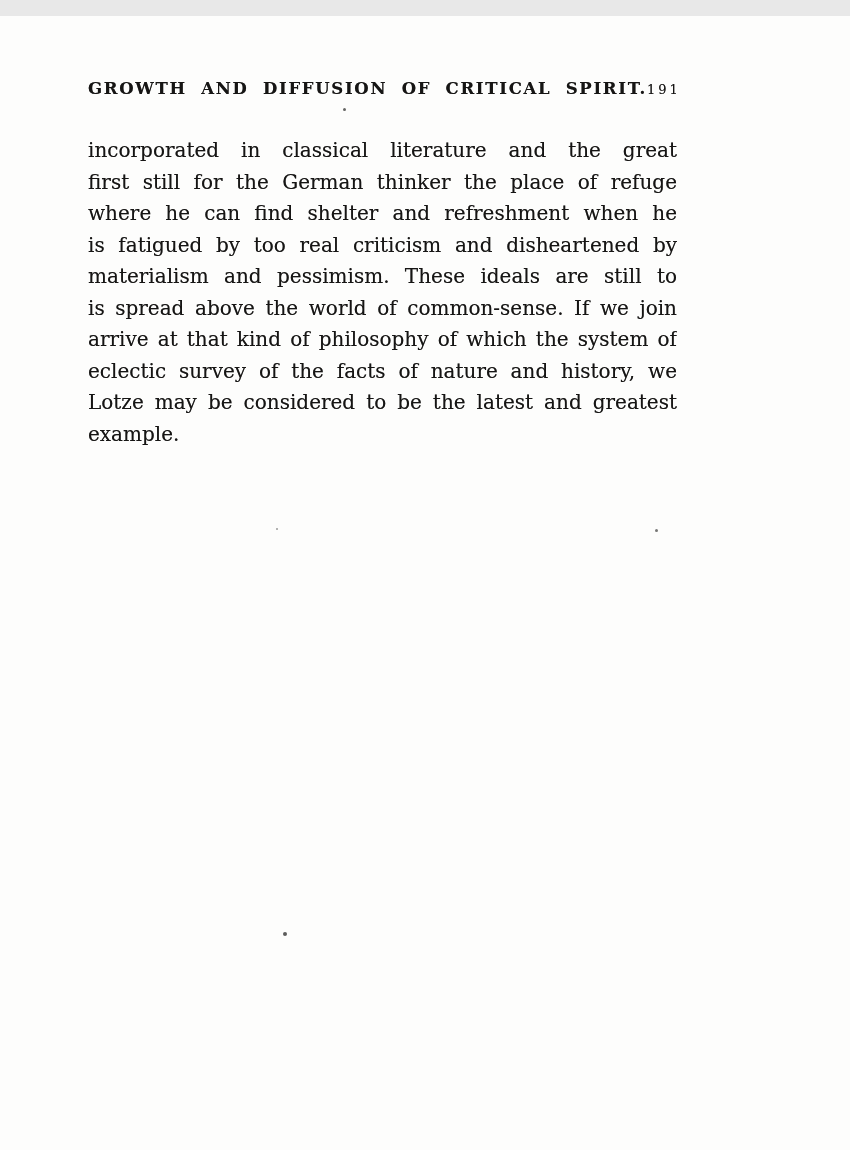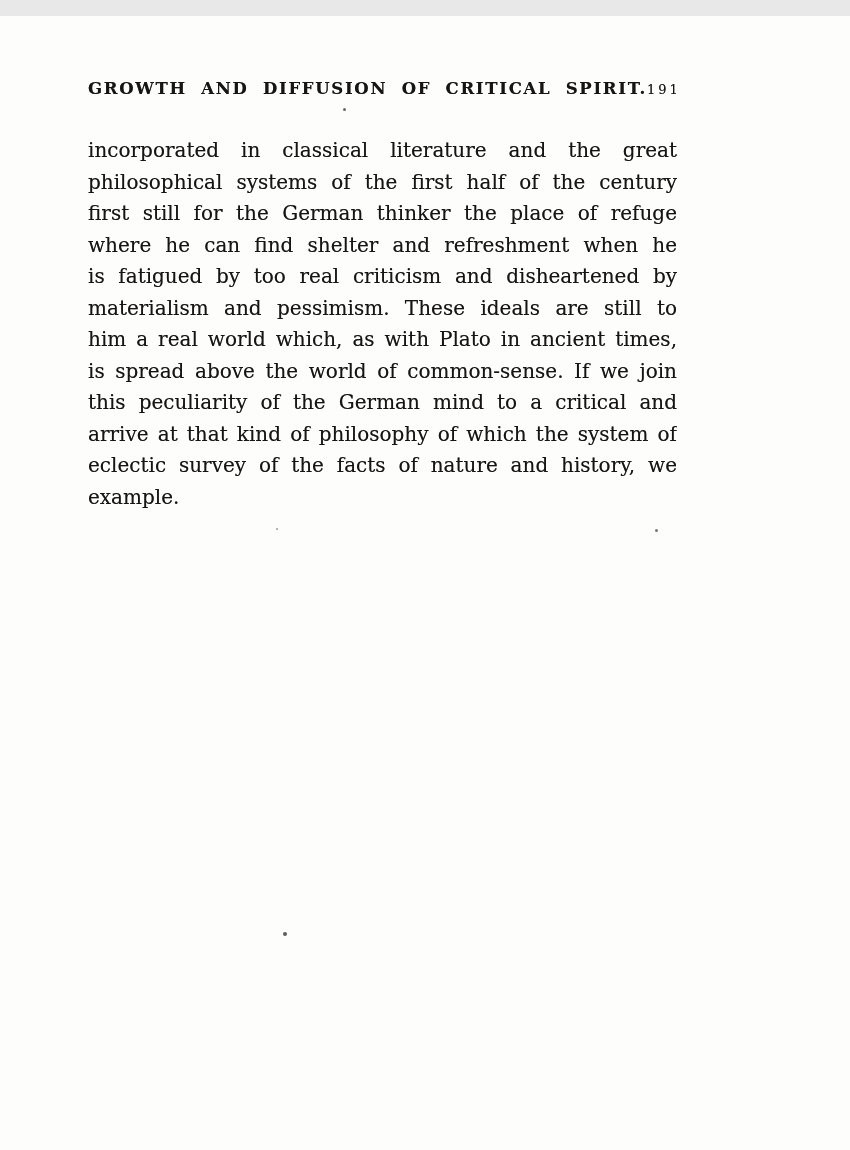--- a/index.html
+++ b/index.html
@@ -71,30 +71,28 @@
 
 <div class="page">
 
   <div class="running-header">
     <span class="running-title">GROWTH AND DIFFUSION OF CRITICAL SPIRIT.</span>
     <span class="page-number">191</span>
   </div>
 
   <div class="body-text">
     <div class="text-line">incorporated in classical literature and the great</div>
-    <div class="text-line">philosophical systems of the first half of the century</div>
     <div class="text-line">first still for the German thinker the place of refuge</div>
     <div class="text-line">where he can find shelter and refreshment when he</div>
     <div class="text-line">is fatigued by too real criticism and disheartened by</div>
     <div class="text-line">materialism and pessimism. These ideals are still to</div>
-    <div class="text-line">him a real world which, as with Plato in ancient times,</div>
     <div class="text-line">is spread above the world of common-sense. If we join</div>
-    <div class="text-line">this peculiarity of the German mind to a critical and</div>
     <div class="text-line">arrive at that kind of philosophy of which the system of</div>
     <div class="text-line">eclectic survey of the facts of nature and history, we</div>
+    <div class="text-line">Lotze may be considered to be the latest and greatest</div>
     <div class="text-line last-line">example.</div>
   </div>
 
   <div class="speck speck-1"></div>
   <div class="speck speck-2"></div>
   <div class="speck speck-3"></div>
   <div class="speck speck-4"></div>
 
 </div>
 

